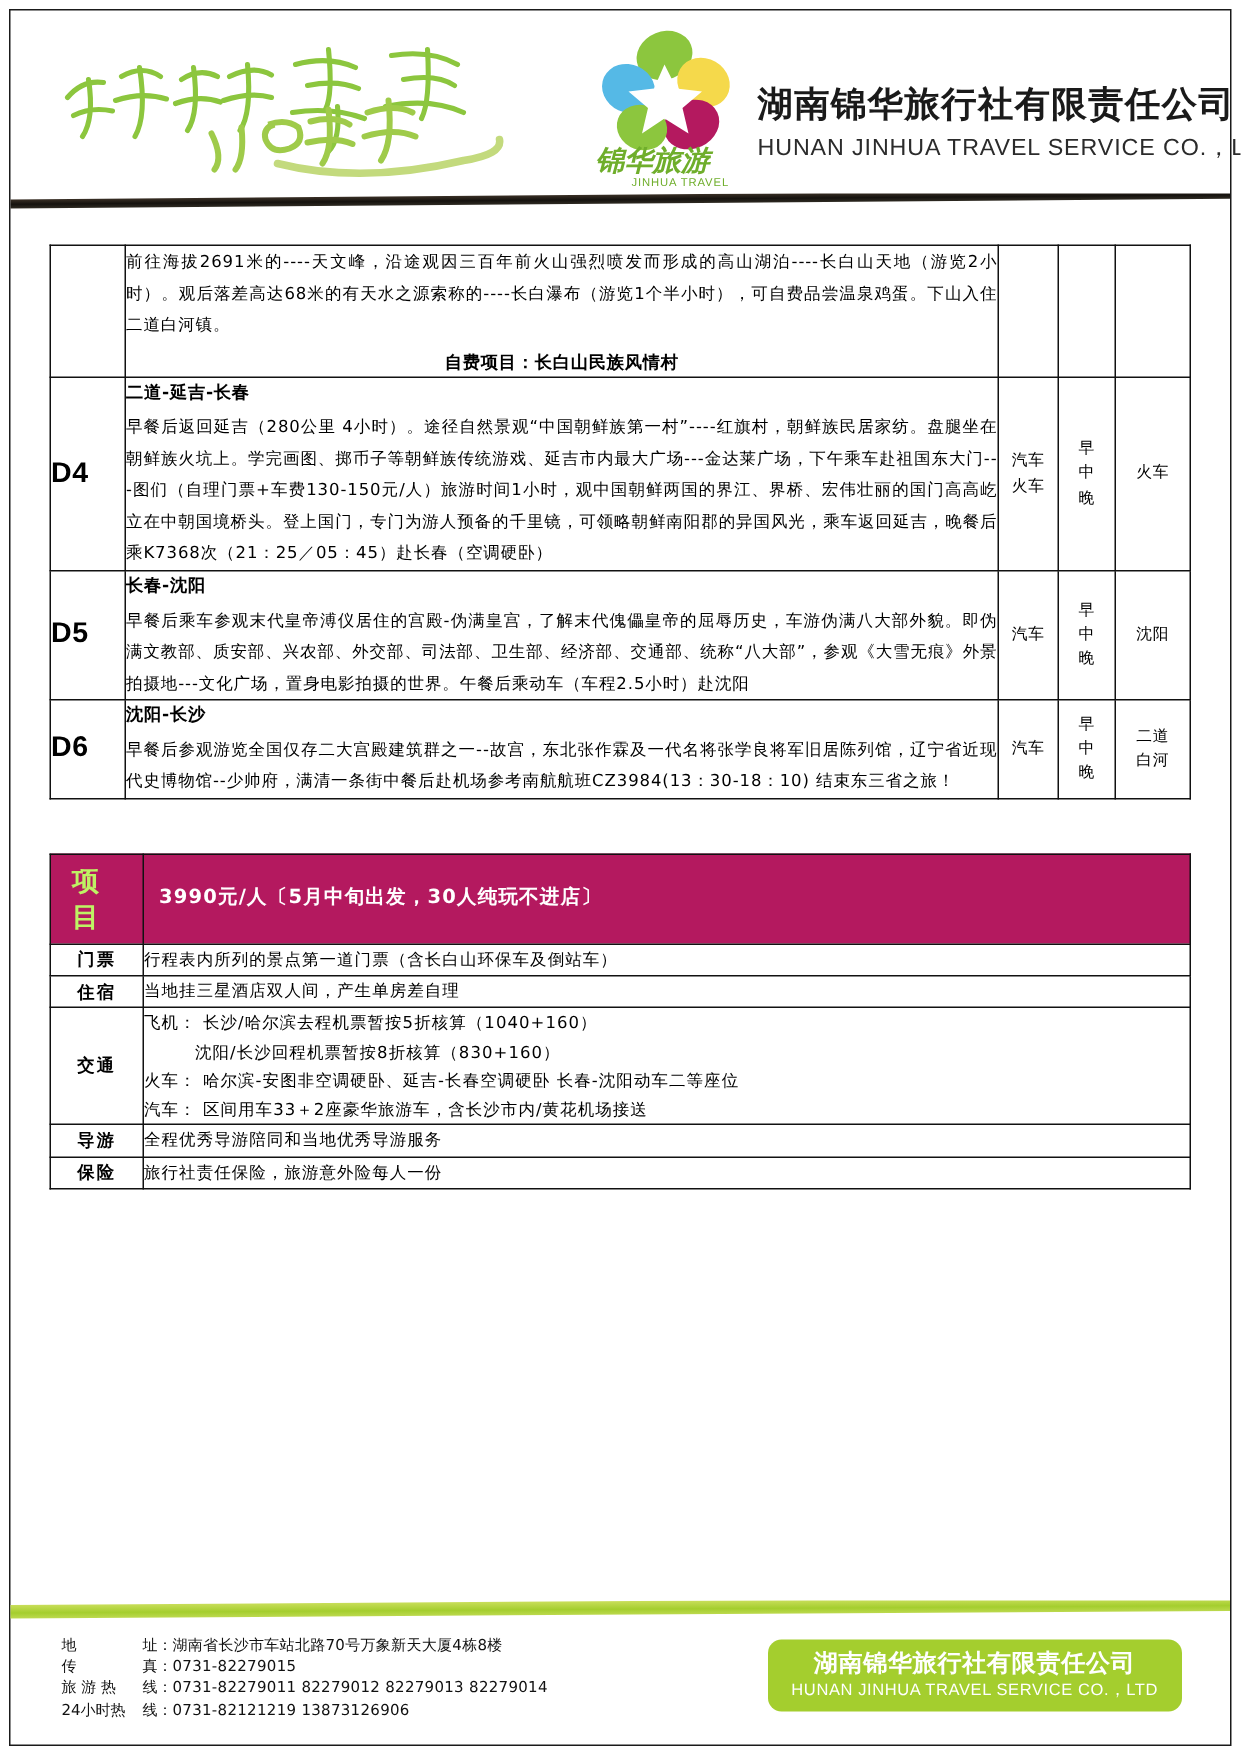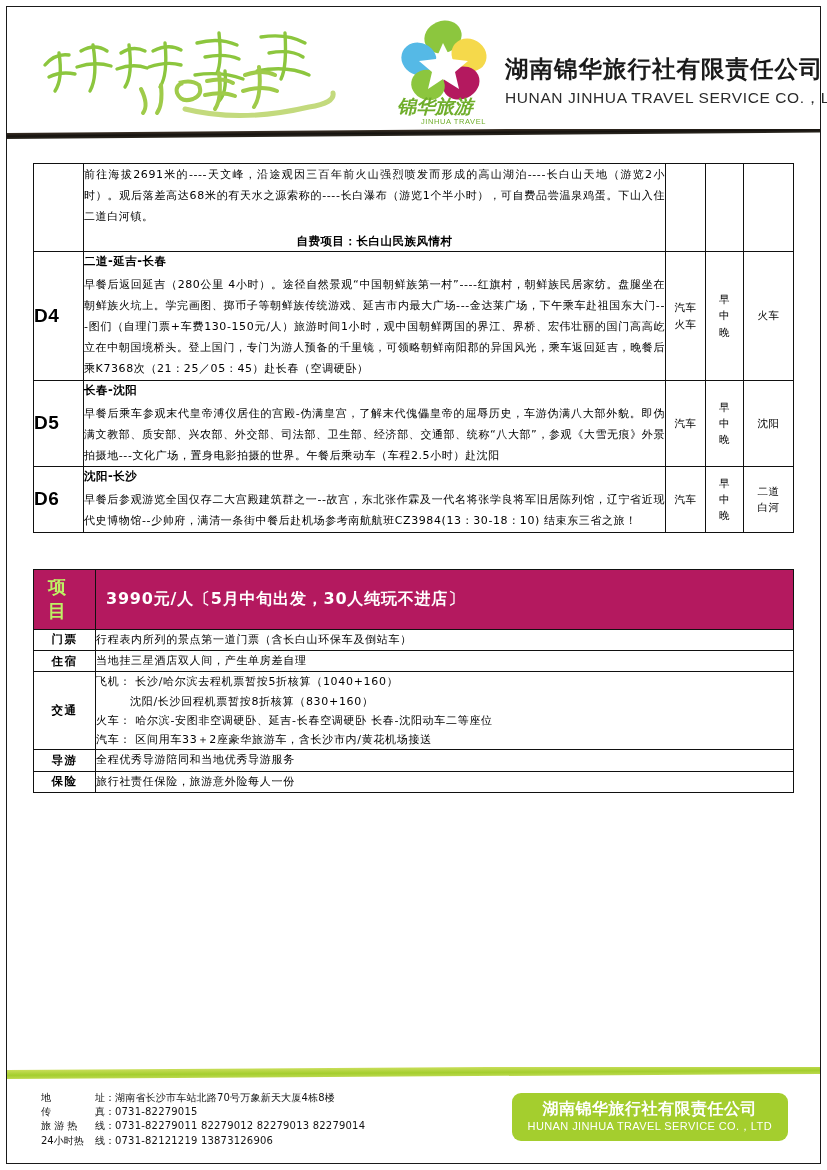--- a/index.html
+++ b/index.html
@@ -93,21 +93,21 @@
   }
   .p-value{
     font-size:11px;letter-spacing:0.7px;line-height:1.85;padding:4px 8px;
   }
   tr.head td{border-color:#111;}
   tr.head .p-label{
     background:#b4195f;color:#bef264;font-size:18px;font-weight:bold;
     letter-spacing:3px;padding:5px 12px 6px 0;margin-top:32px;
   }
   tr.head .p-value{
-    background:#b4195f;color:#fff;font-size:16px;font-weight:bold;
+    background:#b4195f;color:#fff;font-size:13px;font-weight:bold;
     letter-spacing:0.8px;padding:6px 10px;
   }
   .multi{line-height:1.75;margin-top:33px;}
   .multi .row2{padding-left:34px;display:block;}
 
   
   .footer{
     position:absolute;left:0;bottom:0;width:100%;height:96px;
   }
   .greenbar{position:relative;height:16px;overflow:hidden;}

